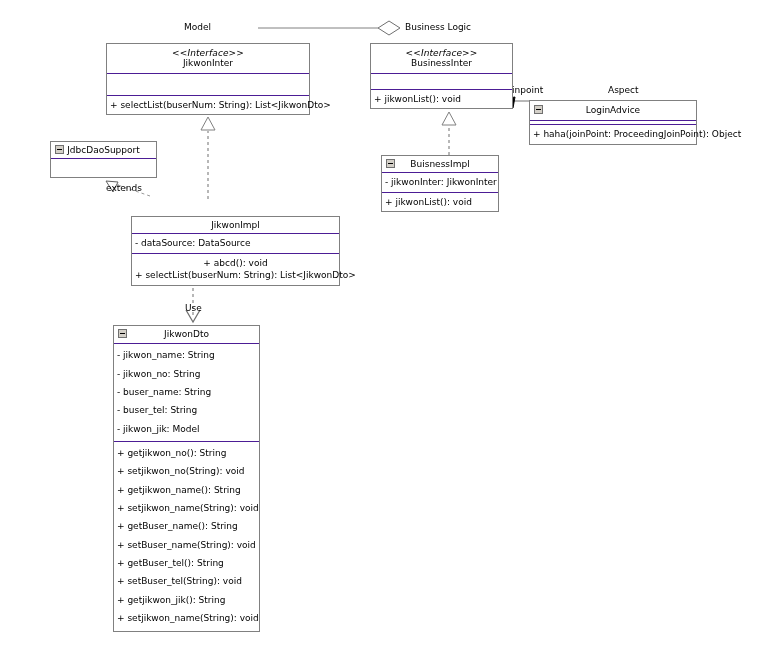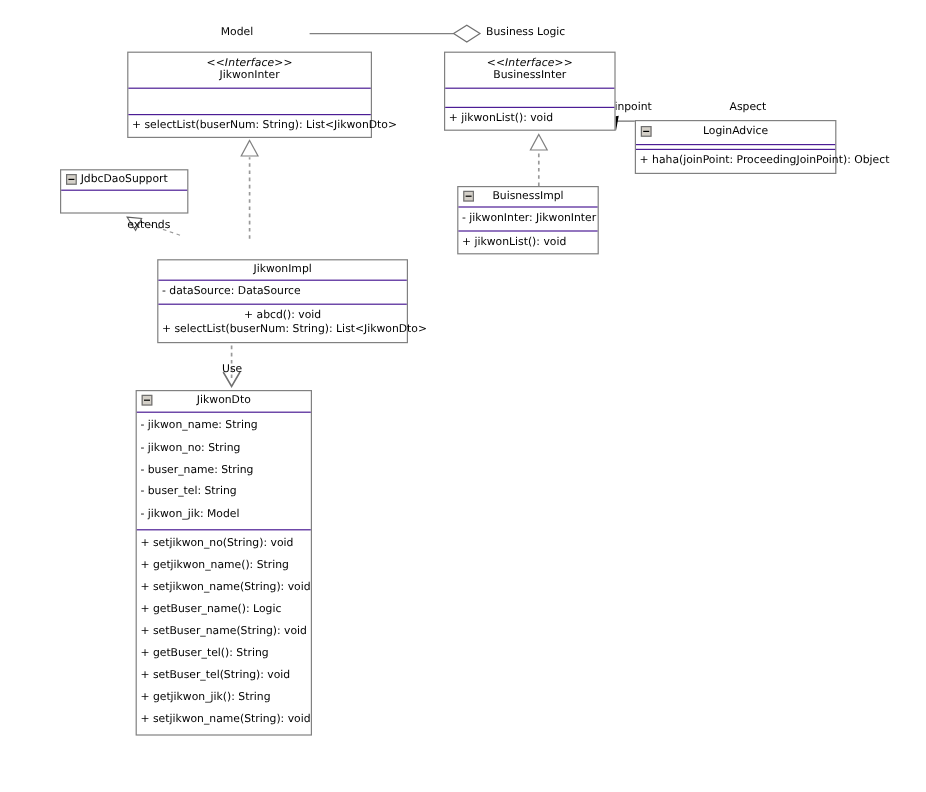--- a/index.html
+++ b/index.html
@@ -247,24 +247,25 @@
       <span class="cname">JikwonDto</span>
     </div>
     <div class="compartment mem-list" style="padding:2px 0 3px 0;">
       <div class="mem">- jikwon_name: String</div>
       <div class="mem">- jikwon_no: String</div>
       <div class="mem">- buser_name: String</div>
       <div class="mem">- buser_tel: String</div>
       <div class="mem">- jikwon_jik: Model</div>
     </div>
     <div class="compartment mem-list" style="padding:2px 0 3px 0;">
+      <div class="mem">+ getjikwon_no(): String</div>
       <div class="mem">+ setjikwon_no(String): void</div>
       <div class="mem">+ getjikwon_name(): String</div>
       <div class="mem">+ setjikwon_name(String): void</div>
-      <div class="mem">+ getBuser_name(): Logic</div>
+      <div class="mem">+ getBuser_name(): String</div>
       <div class="mem">+ setBuser_name(String): void</div>
       <div class="mem">+ getBuser_tel(): String</div>
       <div class="mem">+ setBuser_tel(String): void</div>
       <div class="mem">+ getjikwon_jik(): String</div>
       <div class="mem">+ setjikwon_name(String): void</div>
     </div>
   </div>
 
 </div>
 

